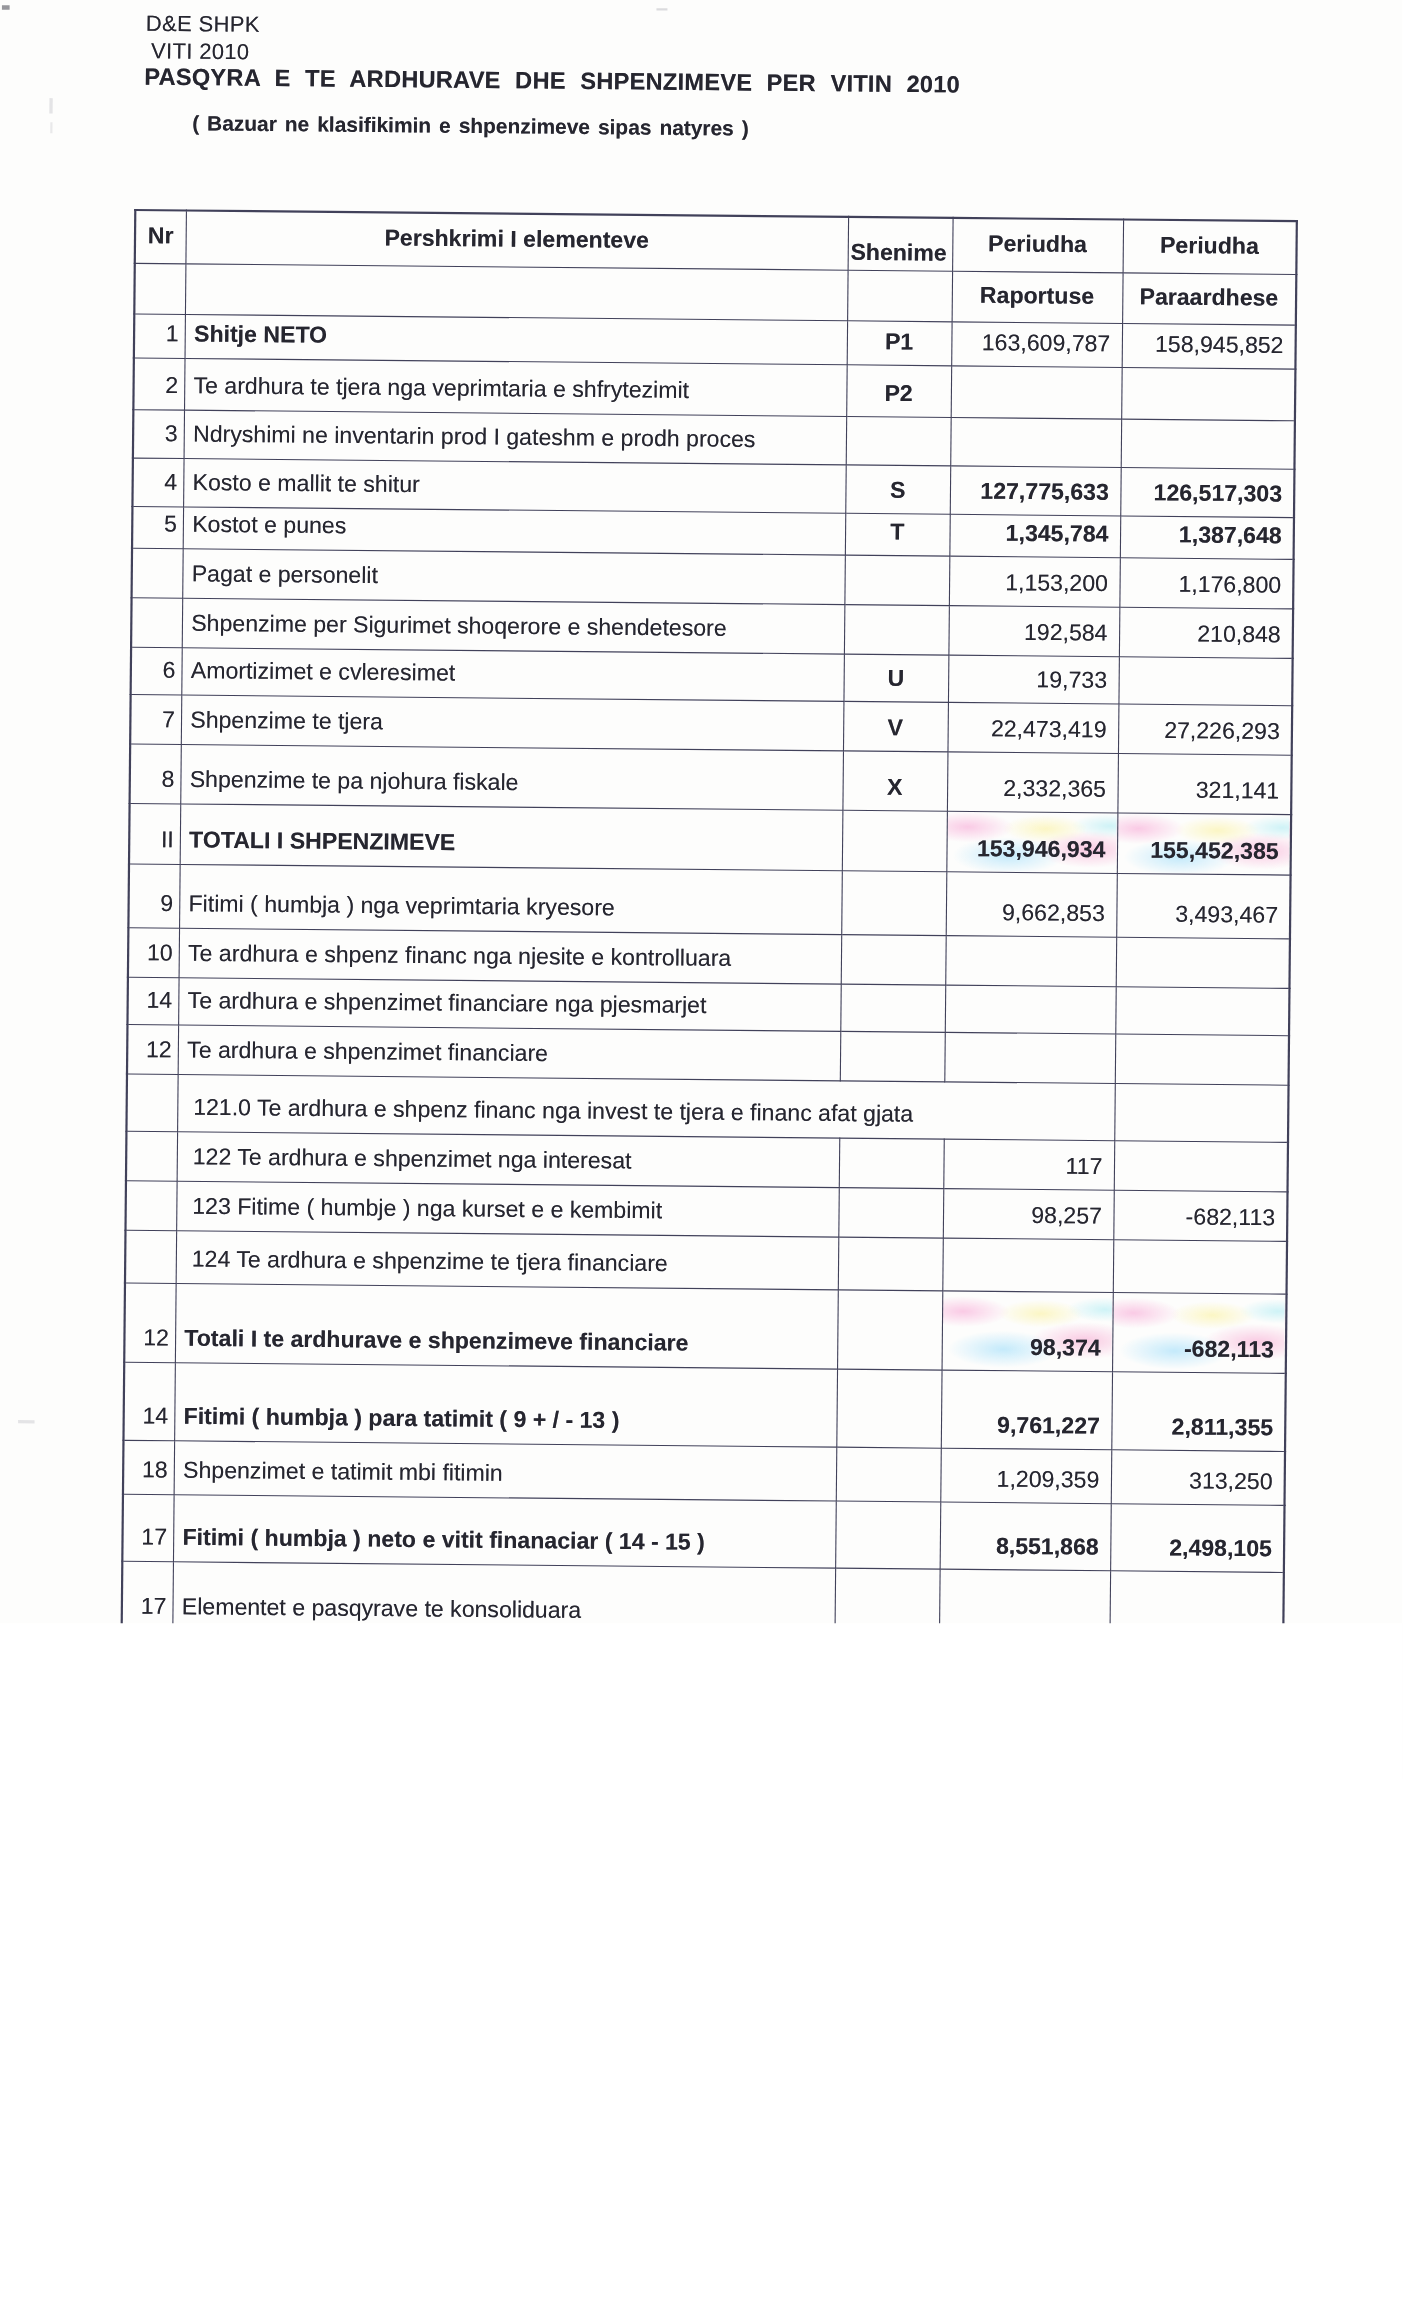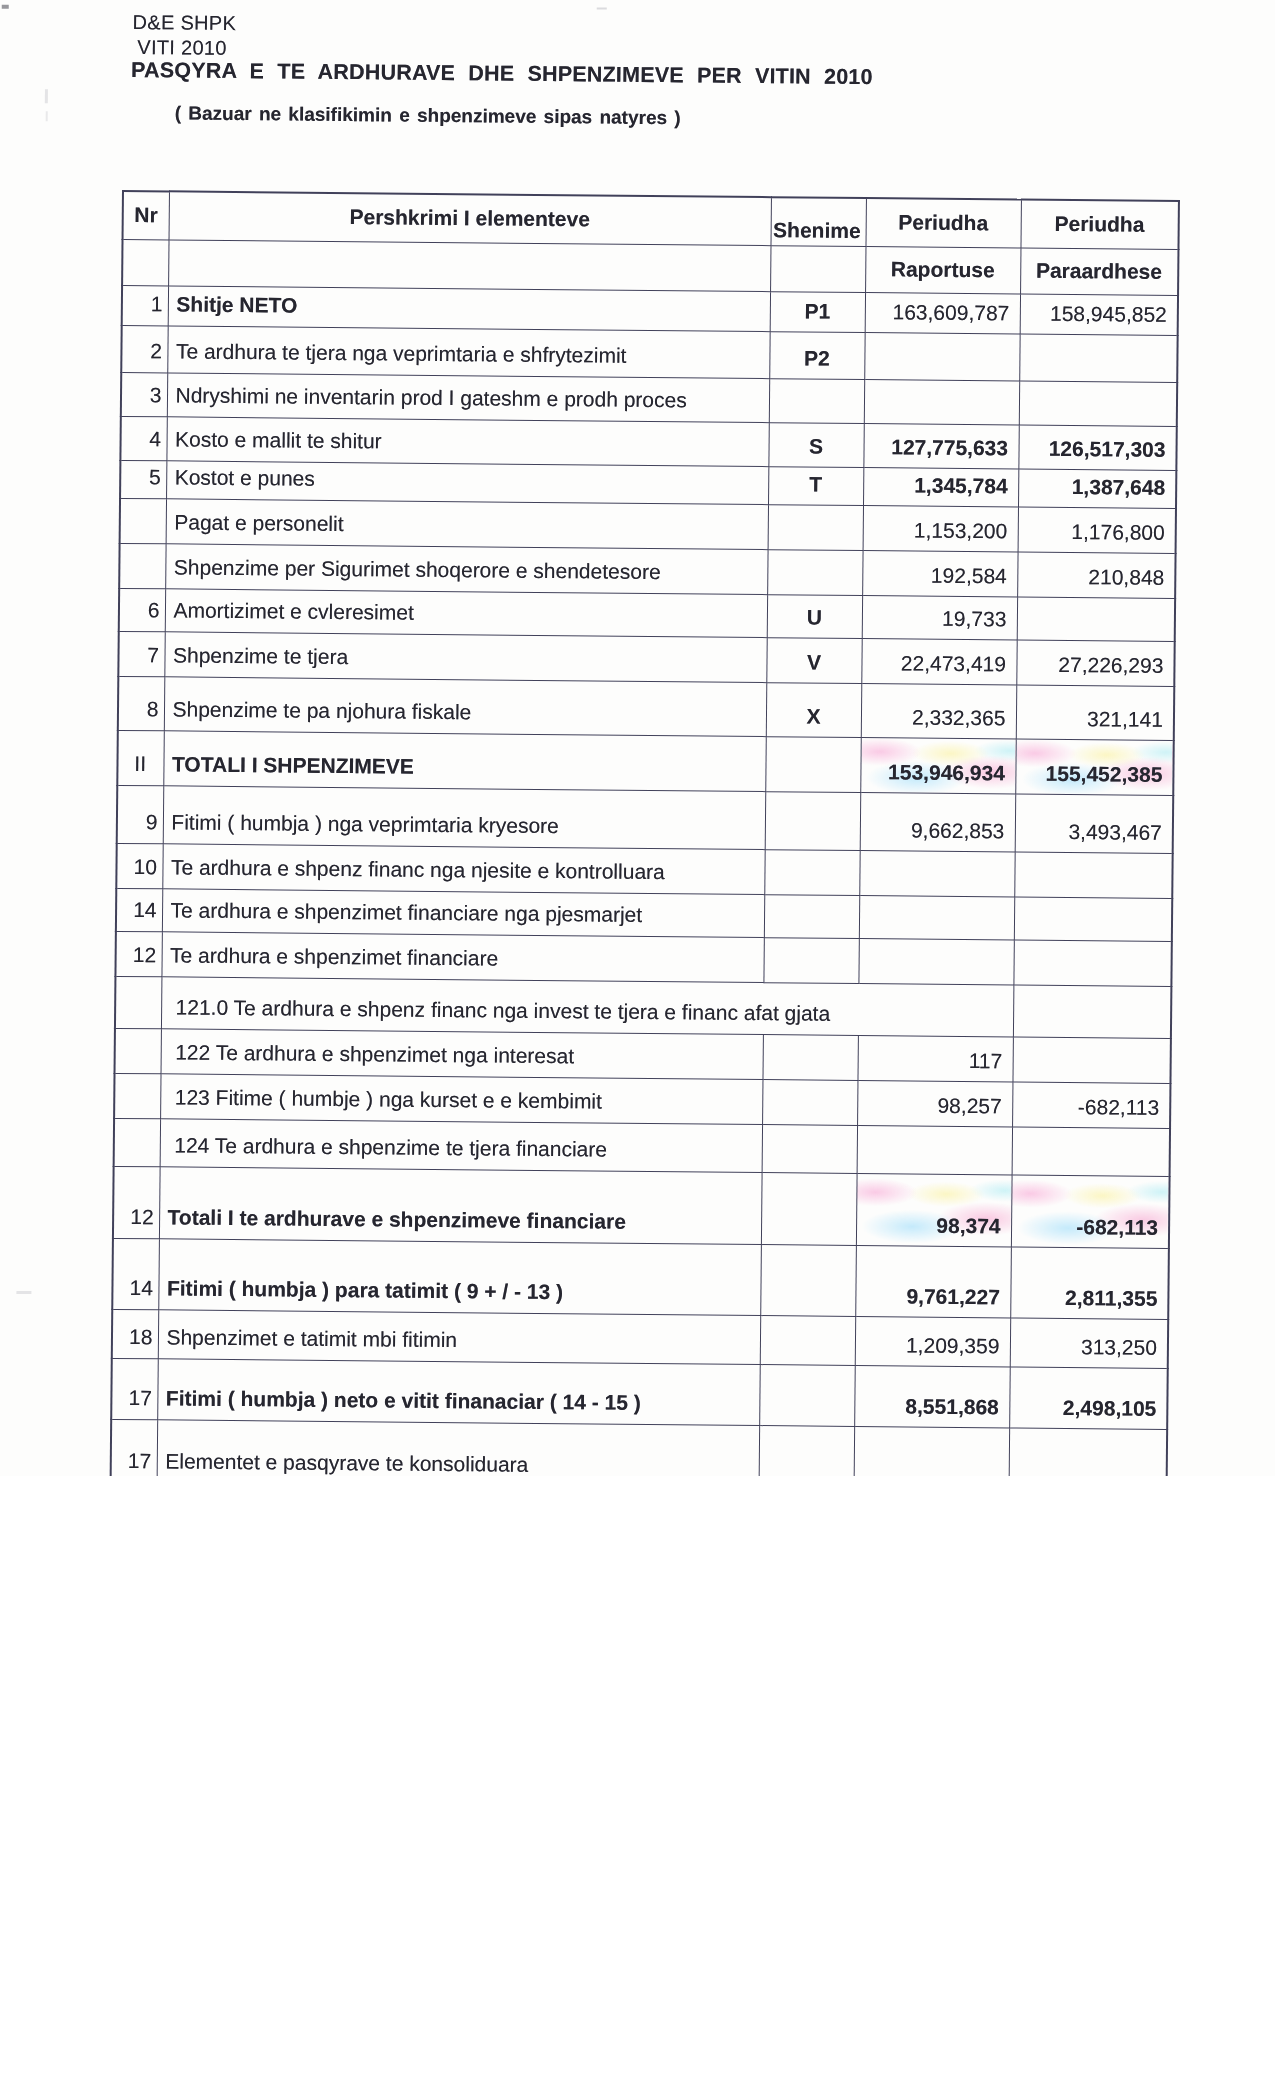--- a/index.html
+++ b/index.html
@@ -35,21 +35,21 @@
   .stmt th, .stmt td{
     border:1px solid var(--line);
     padding:0 6px; overflow:hidden; white-space:nowrap;
   }
   .stmt thead th{ font-weight:bold; text-align:center; vertical-align:middle; }
   .stmt tr.h1 th{ height:48px; }
   .stmt tr.h2 th{ height:46px; }
   .stmt th.notes-h{ vertical-align:bottom; padding-bottom:3px; padding-left:2px; padding-right:16px; }
 
   .stmt td.nr  { text-align:right;  padding-right:5px; vertical-align:bottom; padding-bottom:9px; }
-  .stmt td.nr.nr-left{ text-align:center; padding-left:4px; }
+  .stmt td.nr.nr-left{ text-align:right; padding-left:4px; }
   .stmt td.desc{ text-align:left;   padding-left:8px;  vertical-align:bottom; padding-bottom:9px; }
   .stmt td.desc.indent{ padding-left:14px; }
   .stmt td.note{ text-align:center; vertical-align:bottom; padding-bottom:8px; font-weight:bold; }
   .stmt td.val { text-align:right;  padding-right:10px; vertical-align:bottom; padding-bottom:8px; }
   .stmt .bold{ font-weight:bold; }
 
   .stmt td.hl{
     background:
       radial-gradient(60px 20px at 12% 26%, rgba(247,160,210,.55), rgba(247,160,210,0) 70%),
       radial-gradient(72px 24px at 36% 74%, rgba(140,215,250,.50), rgba(140,215,250,0) 70%),

